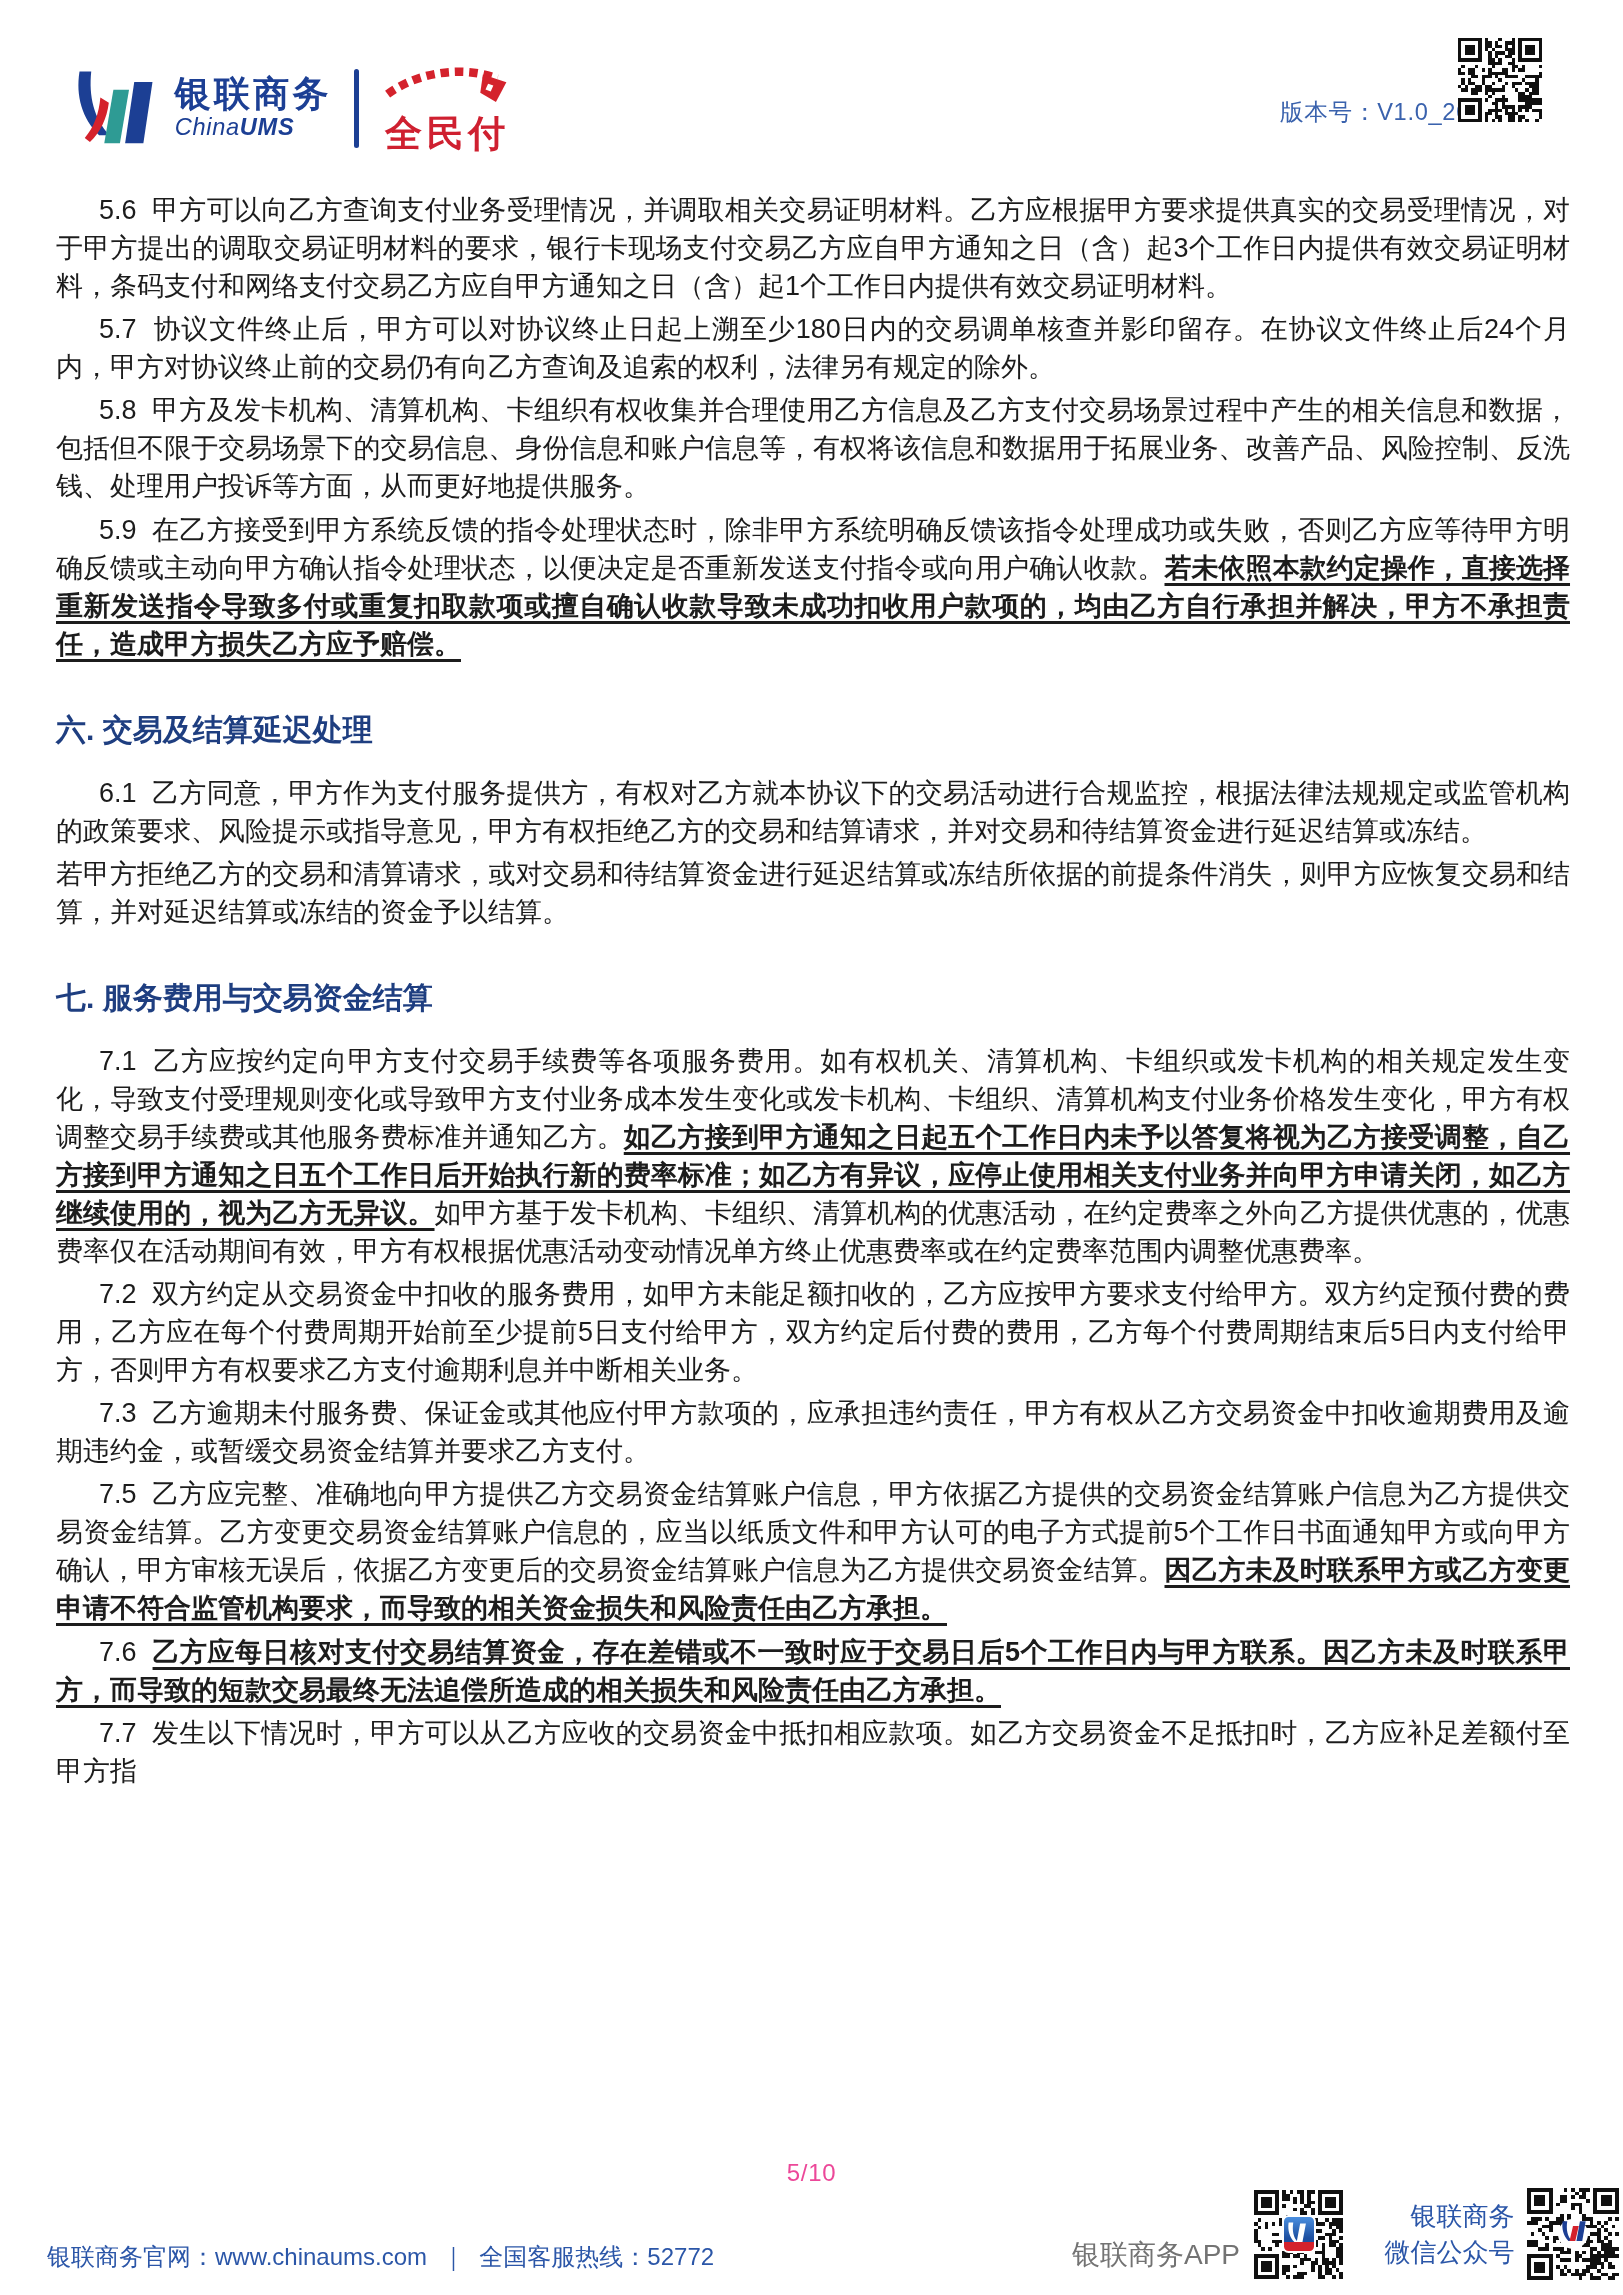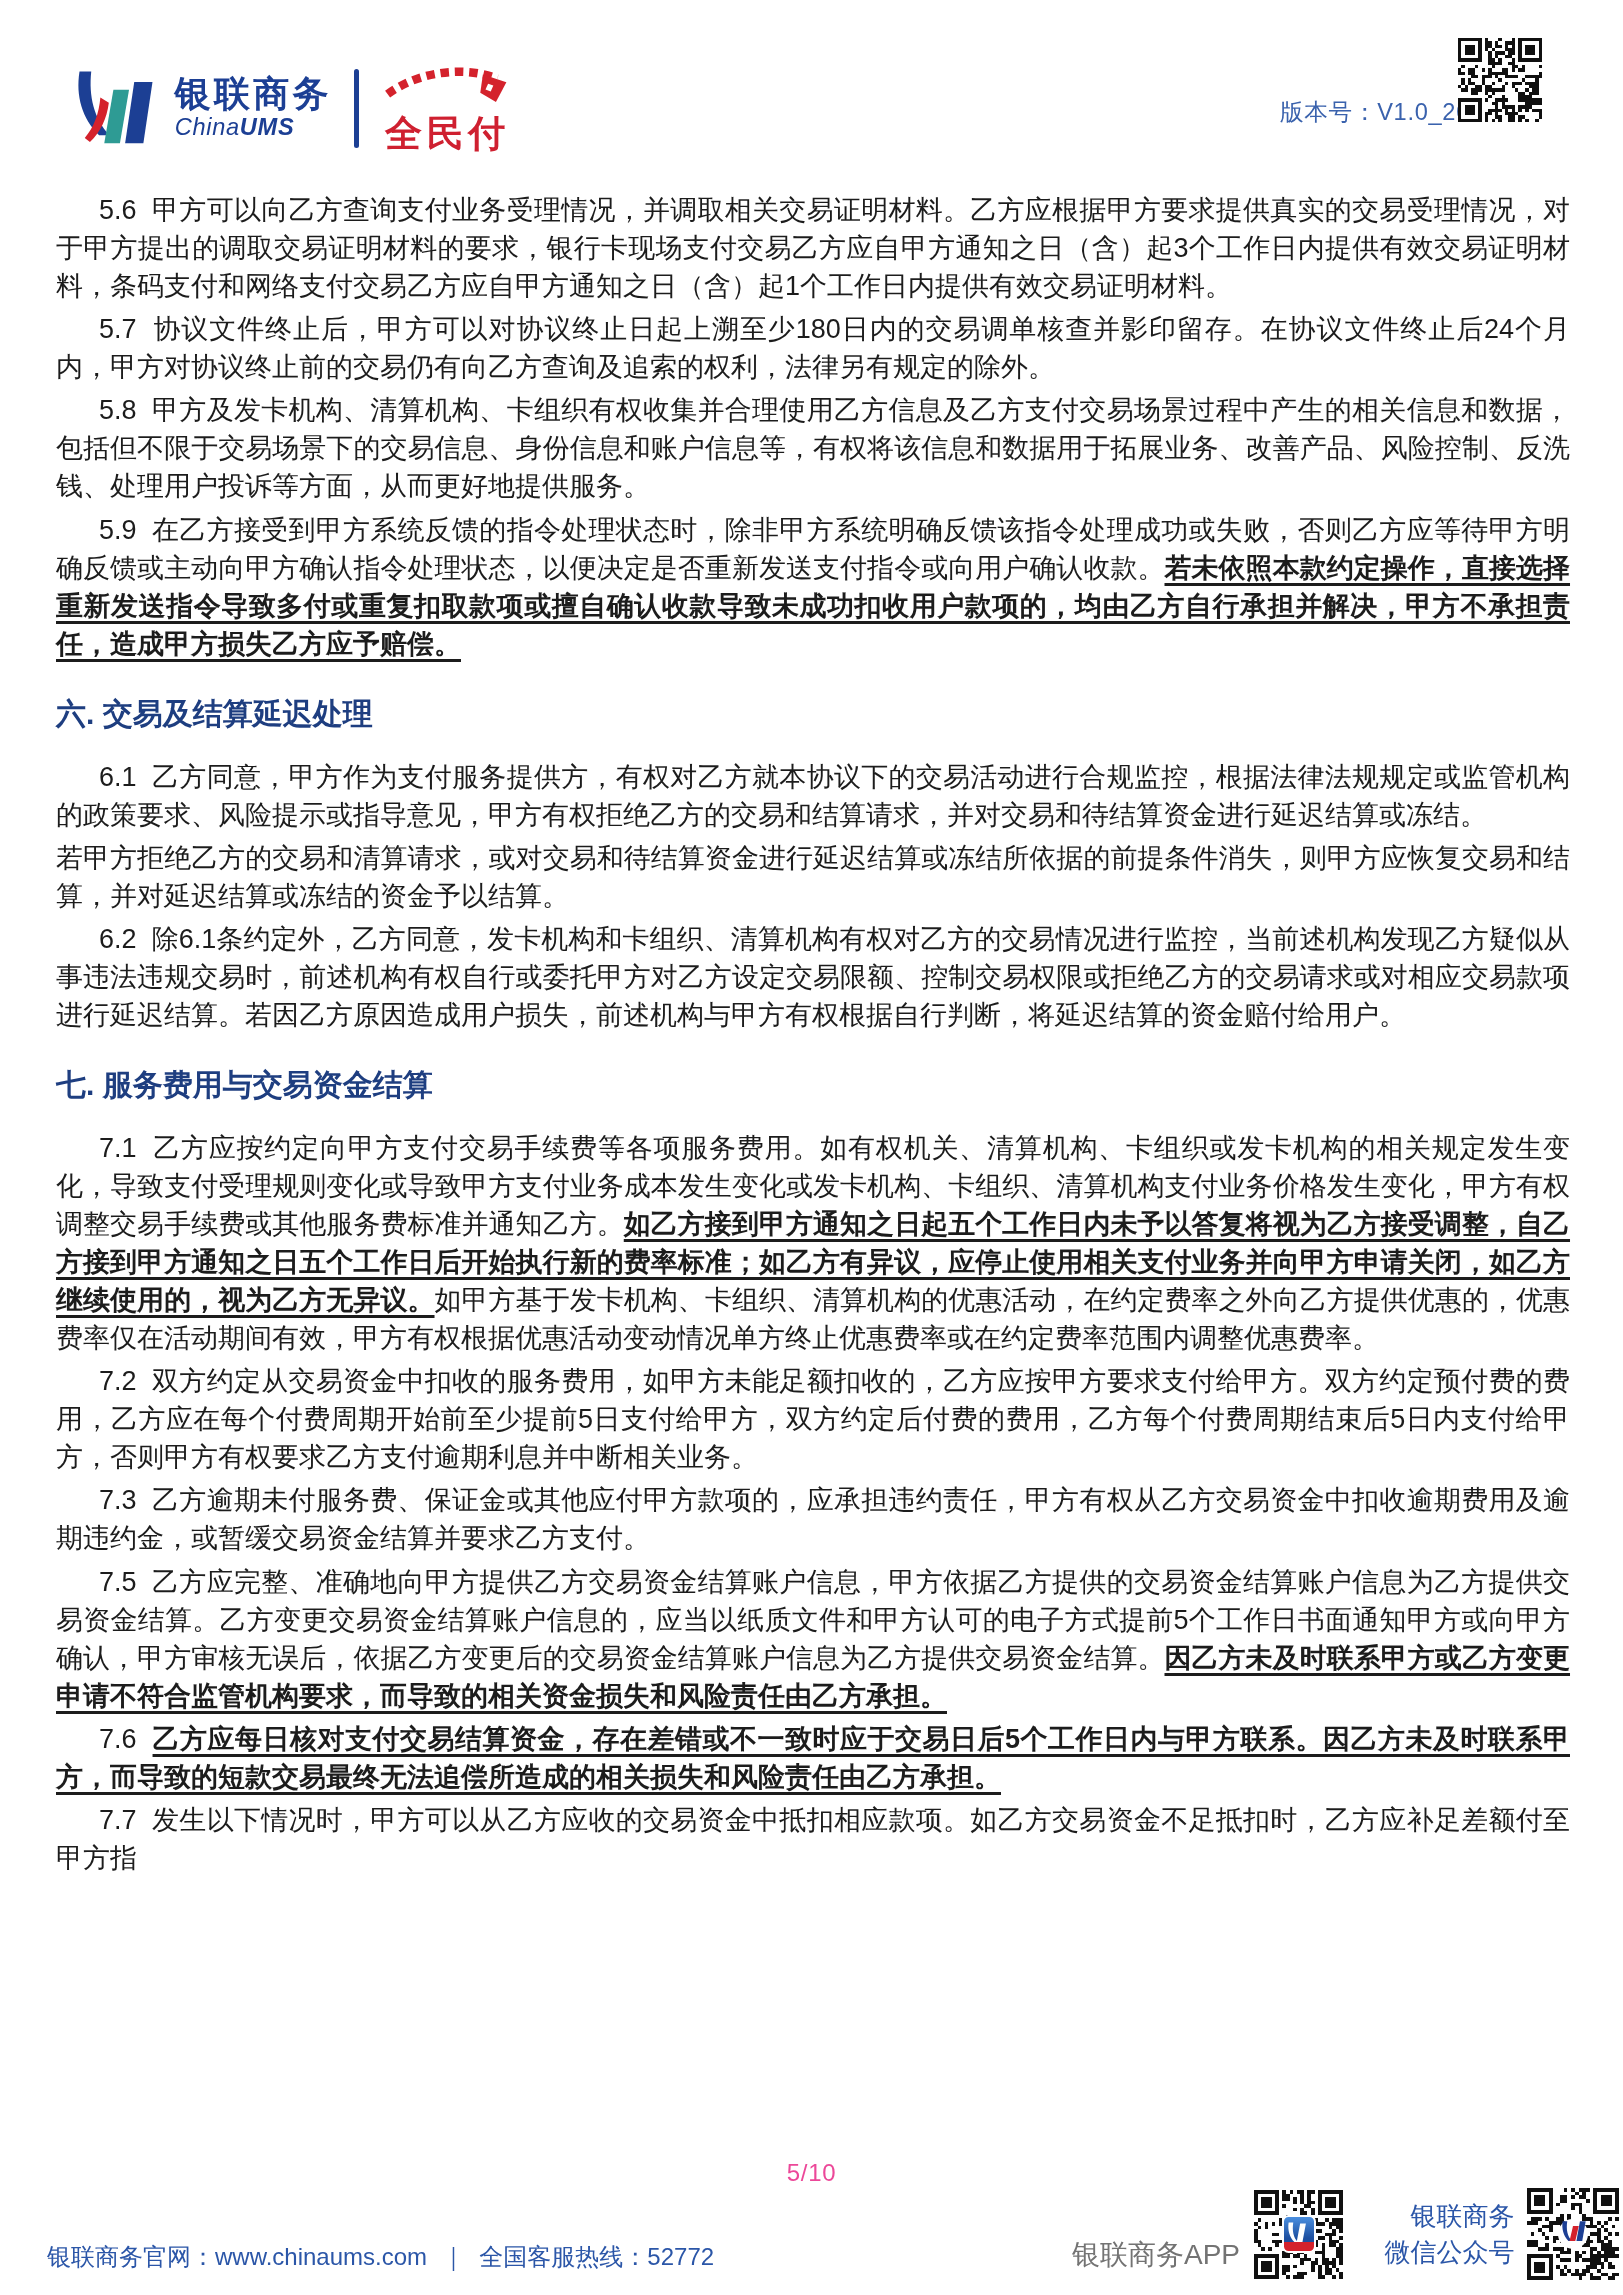--- a/index.html
+++ b/index.html
@@ -20,21 +20,21 @@
   .version{position:absolute;top:96px;left:1280px;font-size:23.6px;color:#3a62ad;letter-spacing:0.7px;}
   .qr{position:relative;background:#fff;}
   .qr svg{position:absolute;inset:0;width:100%;height:100%;}
   .qr-header{position:absolute;top:38px;left:1458px;width:84px;height:84px;}
 
   
   .doc{position:absolute;left:56px;right:53px;top:191px;font-size:27px;line-height:38px;
        color:#1c1c1c;text-align:justify;text-justify:inter-ideograph;}
   .doc p{margin:0 0 5.2px 0;}
   .doc p.ind{text-indent:43px;}
-  .doc h2{font-size:30px;line-height:37px;color:#1e3e80;font-weight:700;margin:32px 0 26px 0;text-align:left;}
+  .doc h2{font-size:30px;line-height:37px;color:#1e3e80;font-weight:700;margin:48px 0 26px 0;text-align:left;}
   .bu{font-weight:700;text-decoration:underline;text-decoration-thickness:2.6px;text-underline-offset:5.9px;}
 
   
   .page-num{position:absolute;top:2159px;left:0;width:100%;text-align:center;
             font-size:24px;color:#ec4899;letter-spacing:0.7px;}
   .foot-left{position:absolute;left:47px;top:2241px;font-size:24px;color:#2b56a8;
              display:flex;align-items:flex-start;}
   .foot-left .sep{margin:0 14.4px;color:#2b56a8;}
   .foot-right{position:absolute;top:2188px;left:1060px;display:flex;align-items:center;}
   .foot-label1{font-size:28px;color:#737373;align-self:flex-end;padding-bottom:6.5px;margin-right:14.4px;white-space:nowrap;margin-left:12px;}
@@ -298,21 +298,20 @@
     </div>
 
   <div class="doc">
       <p class="ind"><span>5.6&nbsp;&nbsp;甲方可以向乙方查询支付业务受理情况，并调取相关交易证明材料。乙方应根据甲方要求提供真实的交易受理情况，对于甲方提出的调取交易证明材料的要求，银行卡现场支付交易乙方应自甲方通知之日（含）起3个工作日内提供有效交易证明材料，条码支付和网络支付交易乙方应自甲方通知之日（含）起1个工作日内提供有效交易证明材料。</span></p>
       <p class="ind"><span>5.7&nbsp;&nbsp;协议文件终止后，甲方可以对协议终止日起上溯至少180日内的交易调单核查并影印留存。在协议文件终止后24个月内，甲方对协议终止前的交易仍有向乙方查询及追索的权利，法律另有规定的除外。</span></p>
       <p class="ind"><span>5.8&nbsp;&nbsp;甲方及发卡机构、清算机构、卡组织有权收集并合理使用乙方信息及乙方支付交易场景过程中产生的相关信息和数据，包括但不限于交易场景下的交易信息、身份信息和账户信息等，有权将该信息和数据用于拓展业务、改善产品、风险控制、反洗钱、处理用户投诉等方面，从而更好地提供服务。</span></p>
       <p class="ind"><span>5.9&nbsp;&nbsp;在乙方接受到甲方系统反馈的指令处理状态时，除非甲方系统明确反馈该指令处理成功或失败，否则乙方应等待甲方明确反馈或主动向甲方确认指令处理状态，以便决定是否重新发送支付指令或向用户确认收款。</span><span class="bu">若未依照本款约定操作，直接选择重新发送指令导致多付或重复扣取款项或擅自确认收款导致未成功扣收用户款项的，均由乙方自行承担并解决，甲方不承担责任，造成甲方损失乙方应予赔偿。</span></p>
       <h2>六. 交易及结算延迟处理</h2>
       <p class="ind"><span>6.1&nbsp;&nbsp;乙方同意，甲方作为支付服务提供方，有权对乙方就本协议下的交易活动进行合规监控，根据法律法规规定或监管机构的政策要求、风险提示或指导意见，甲方有权拒绝乙方的交易和结算请求，并对交易和待结算资金进行延迟结算或冻结。</span></p>
       <p class=""><span>若甲方拒绝乙方的交易和清算请求，或对交易和待结算资金进行延迟结算或冻结所依据的前提条件消失，则甲方应恢复交易和结算，并对延迟结算或冻结的资金予以结算。</span></p>
-      <p class="ind"><span>6.2&nbsp;&nbsp;除6.1条约定外，乙方同意，发卡机构和卡组织、清算机构有权对乙方的交易情况进行监控，当前述机构发现乙方疑似从事违法违规交易时，前述机构有权自行或委托甲方对乙方设定交易限额、控制交易权限或拒绝乙方的交易请求或对相应交易款项进行延迟结算。若因乙方原因造成用户损失，前述机构与甲方有权根据自行判断，将延迟结算的资金赔付给用户。</span></p>
       <h2>七. 服务费用与交易资金结算</h2>
       <p class="ind"><span>7.1&nbsp;&nbsp;乙方应按约定向甲方支付交易手续费等各项服务费用。如有权机关、清算机构、卡组织或发卡机构的相关规定发生变化，导致支付受理规则变化或导致甲方支付业务成本发生变化或发卡机构、卡组织、清算机构支付业务价格发生变化，甲方有权调整交易手续费或其他服务费标准并通知乙方。</span><span class="bu">如乙方接到甲方通知之日起五个工作日内未予以答复将视为乙方接受调整，自乙方接到甲方通知之日五个工作日后开始执行新的费率标准；如乙方有异议，应停止使用相关支付业务并向甲方申请关闭，如乙方继续使用的，视为乙方无异议。</span><span>如甲方基于发卡机构、卡组织、清算机构的优惠活动，在约定费率之外向乙方提供优惠的，优惠费率仅在活动期间有效，甲方有权根据优惠活动变动情况单方终止优惠费率或在约定费率范围内调整优惠费率。</span></p>
       <p class="ind"><span>7.2&nbsp;&nbsp;双方约定从交易资金中扣收的服务费用，如甲方未能足额扣收的，乙方应按甲方要求支付给甲方。双方约定预付费的费用，乙方应在每个付费周期开始前至少提前5日支付给甲方，双方约定后付费的费用，乙方每个付费周期结束后5日内支付给甲方，否则甲方有权要求乙方支付逾期利息并中断相关业务。</span></p>
       <p class="ind"><span>7.3&nbsp;&nbsp;乙方逾期未付服务费、保证金或其他应付甲方款项的，应承担违约责任，甲方有权从乙方交易资金中扣收逾期费用及逾期违约金，或暂缓交易资金结算并要求乙方支付。</span></p>
       <p class="ind"><span>7.5&nbsp;&nbsp;乙方应完整、准确地向甲方提供乙方交易资金结算账户信息，甲方依据乙方提供的交易资金结算账户信息为乙方提供交易资金结算。乙方变更交易资金结算账户信息的，应当以纸质文件和甲方认可的电子方式提前5个工作日书面通知甲方或向甲方确认，甲方审核无误后，依据乙方变更后的交易资金结算账户信息为乙方提供交易资金结算。</span><span class="bu">因乙方未及时联系甲方或乙方变更申请不符合监管机构要求，而导致的相关资金损失和风险责任由乙方承担。</span></p>
       <p class="ind"><span>7.6&nbsp;&nbsp;</span><span class="bu">乙方应每日核对支付交易结算资金，存在差错或不一致时应于交易日后5个工作日内与甲方联系。因乙方未及时联系甲方，而导致的短款交易最终无法追偿所造成的相关损失和风险责任由乙方承担。</span></p>
       <p class="ind"><span>7.7&nbsp;&nbsp;发生以下情况时，甲方可以从乙方应收的交易资金中抵扣相应款项。如乙方交易资金不足抵扣时，乙方应补足差额付至甲方指</span></p>
     </div>
 
   <div class="page-num">5/10</div>

